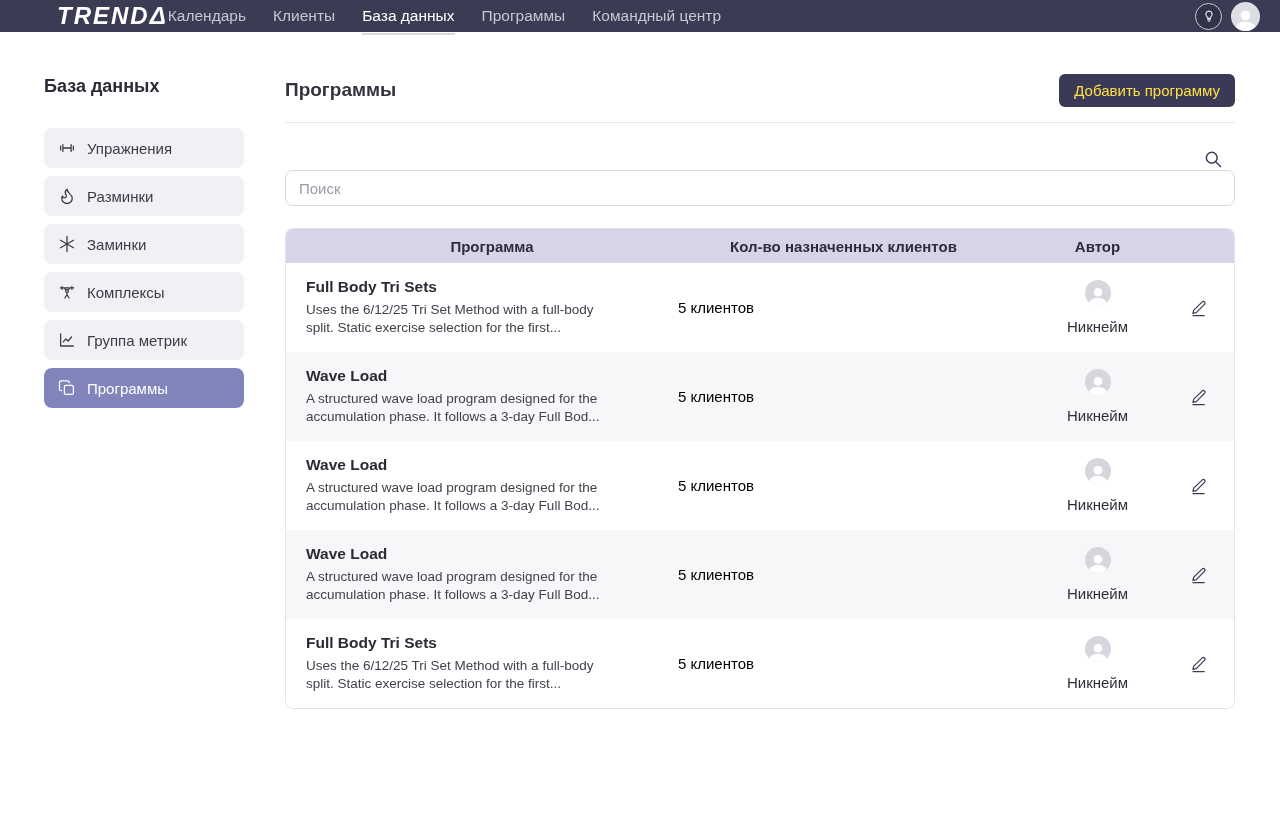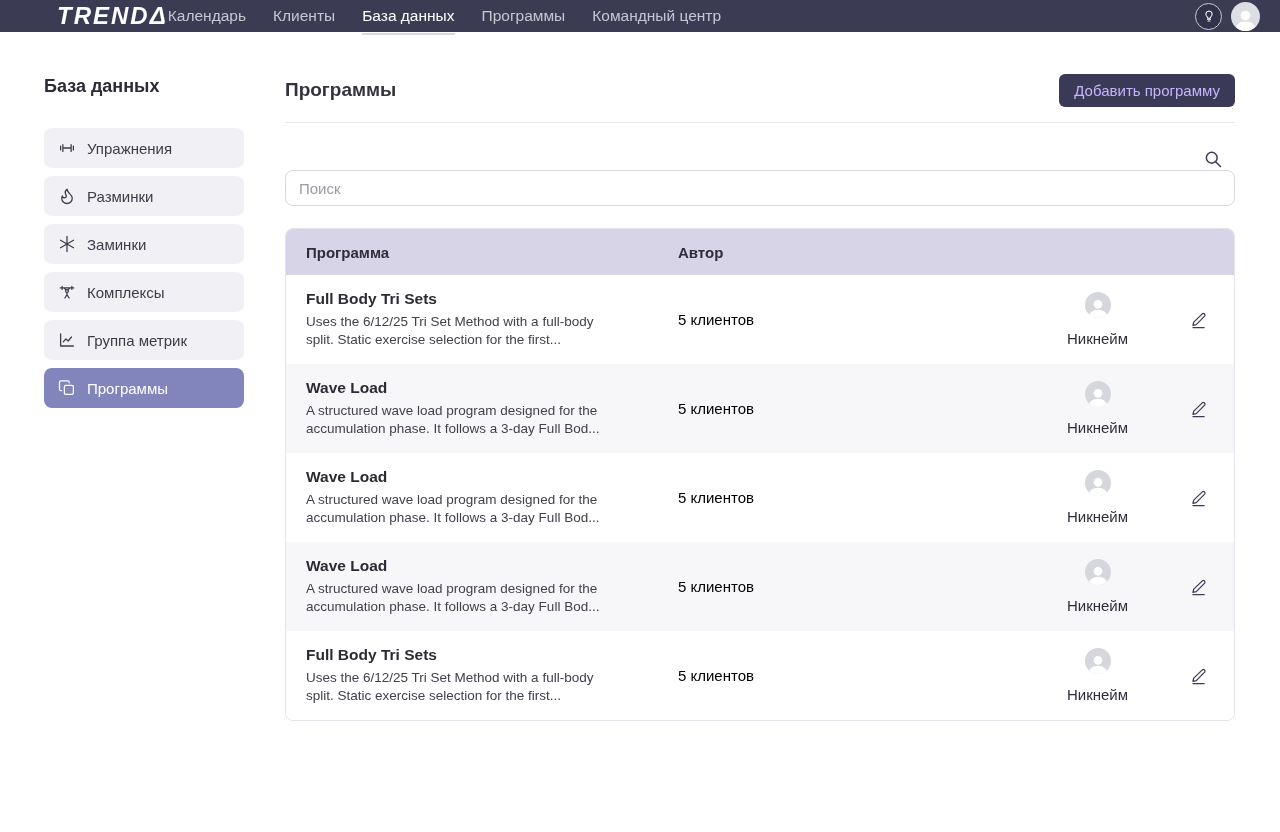--- a/index.html
+++ b/index.html
@@ -32,33 +32,33 @@
   .sidebar-list{display:flex;flex-direction:column;gap:8px;}
   .sidebar-item{height:40px;border-radius:8px;background:var(--sidebar-item-bg);display:flex;align-items:center;
     gap:11px;padding:0 14px;font-size:15px;color:var(--sidebar-text);cursor:pointer;}
   .sidebar-item.active{background:var(--accent);color:#ffffff;}
   .sidebar-item .ic{display:flex;align-items:center;color:inherit;}
 
   
   .main{position:absolute;left:285px;top:72px;width:950px;}
   .main-header{display:flex;justify-content:space-between;align-items:center;height:36px;}
   .page-title{font-size:19px;font-weight:700;color:#33333f;}
-  .add-btn{background:var(--button-bg);color:#c4b5fd;border:none;border-radius:6px;font-family:inherit;
+  .add-btn{background:var(--button-bg);color:#fde047;border:none;border-radius:6px;font-family:inherit;
     font-size:15px;padding:8px 15px;cursor:pointer;}
   .divider{border-bottom:1px solid var(--divider);margin-top:14px;}
   .search-wrap{position:relative;margin-top:18px;}
   .search-input{width:100%;height:36px;border:1px solid #d8d8e2;border-radius:8px;padding:0 42px 0 13px;
     font-family:inherit;font-size:15px;color:var(--text-primary);outline:none;margin-top:29px;}
   .search-input::placeholder{color:var(--placeholder);}
   .search-icon{position:absolute;right:12px;top:8px;color:#3b3b54;cursor:pointer;}
 
   
   .table{margin-top:22px;border:1px solid var(--table-border);border-radius:8px;overflow:hidden;background:#fff;}
   .trow{display:grid;grid-template-columns:372px 331px 1fr 28px;align-items:center;padding:0 20px;}
-  .thead{background:var(--table-header-bg);height:46px;}
+  .thead{background:var(--table-header-bg);height:34px;text-align:center;}
   .th{font-size:15px;font-weight:700;color:#2e2e3a;}
   .row{height:89px;background:#fff;cursor:pointer;}
   .row.alt{background:var(--row-alt-bg);}
   .cell-name .pname{font-size:15.5px;font-weight:700;color:#2b2b35;margin-bottom:5px;}
   .cell-name .pdesc{font-size:13.5px;color:var(--text-secondary);line-height:1.32;max-width:300px;}
   .cell-clients{font-size:15px;color:#000000;}
   .cell-author{display:flex;align-items:center;gap:12px;font-size:15px;color:#2e2e3a;flex-direction:column;}
   .row-avatar{width:26px;height:26px;border-radius:50%;background:var(--avatar-bg);overflow:hidden;position:relative;flex:0 0 26px;}
   .row-avatar svg{position:absolute;left:0;top:2px;}
   .edit-btn{color:#3b3b54;display:flex;align-items:center;justify-content:center;cursor:pointer;background:none;border:none;padding:0;}
@@ -182,20 +182,21 @@
       <svg width="20" height="20" viewBox="0 0 24 24" fill="none" stroke="currentColor" stroke-width="1.8" stroke-linecap="round">
           <circle cx="10.5" cy="10.5" r="6.5"></circle>
           <path d="M15.5 15.5 21 21"></path>
         </svg>
     </span>
   </div>
 
   <div class="table">
     <div class="trow thead">
       <div class="th">Программа</div>
+      <div class="th">Кол-во назначенных клиентов</div>
       <div class="th">Автор</div>
       <div class="th"></div>
     </div>
     <div>
 
         <div class="trow row">
           <div class="cell-name">
             <div class="pname">Full Body Tri Sets</div>
             <div class="pdesc">Uses the 6/12/25 Tri Set Method with a full-body split. Static exercise selection for the first...</div>
           </div>

